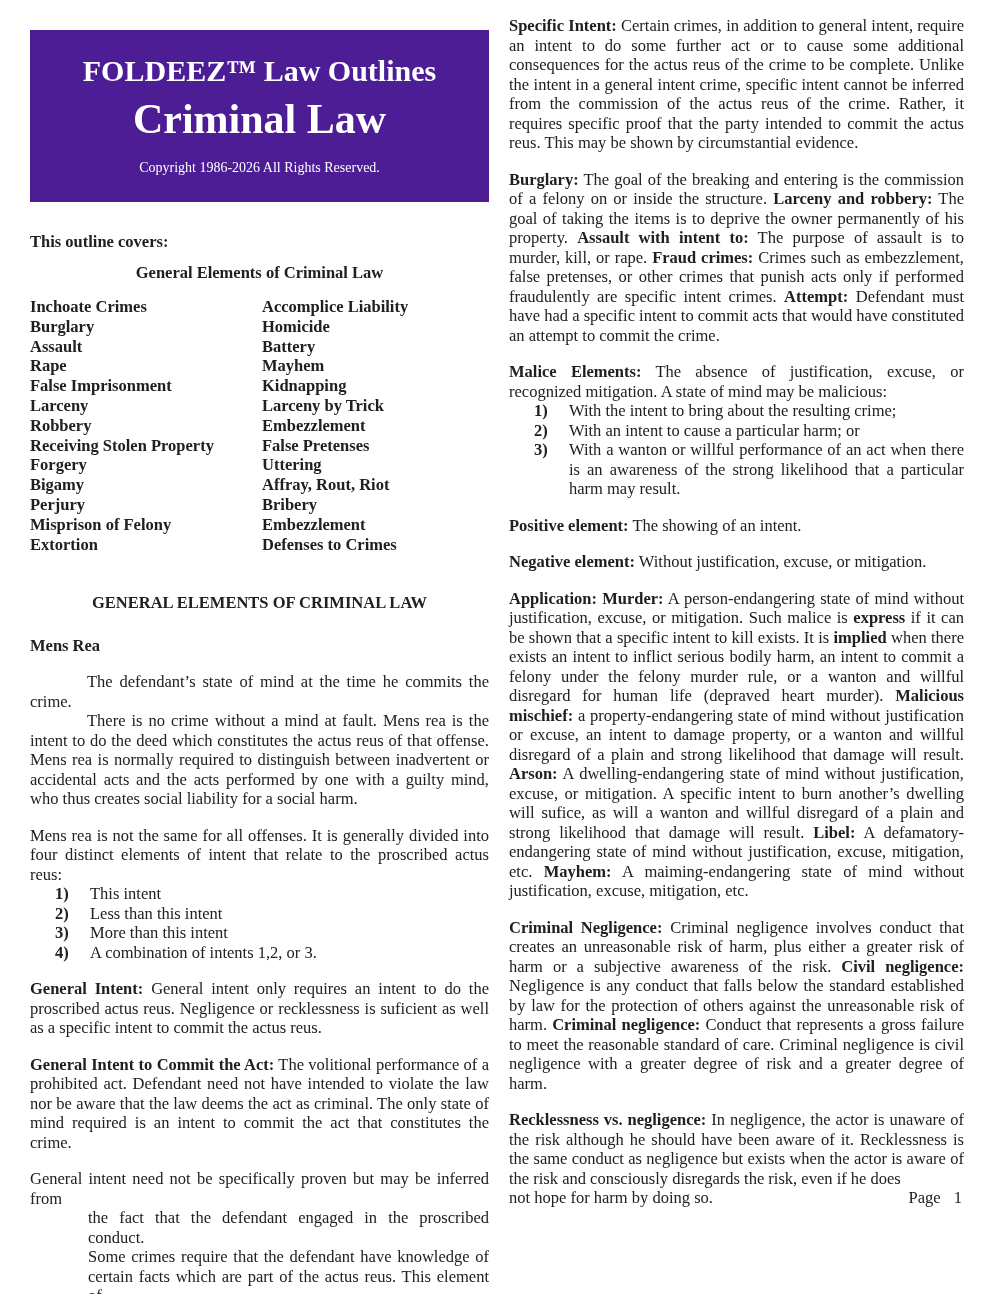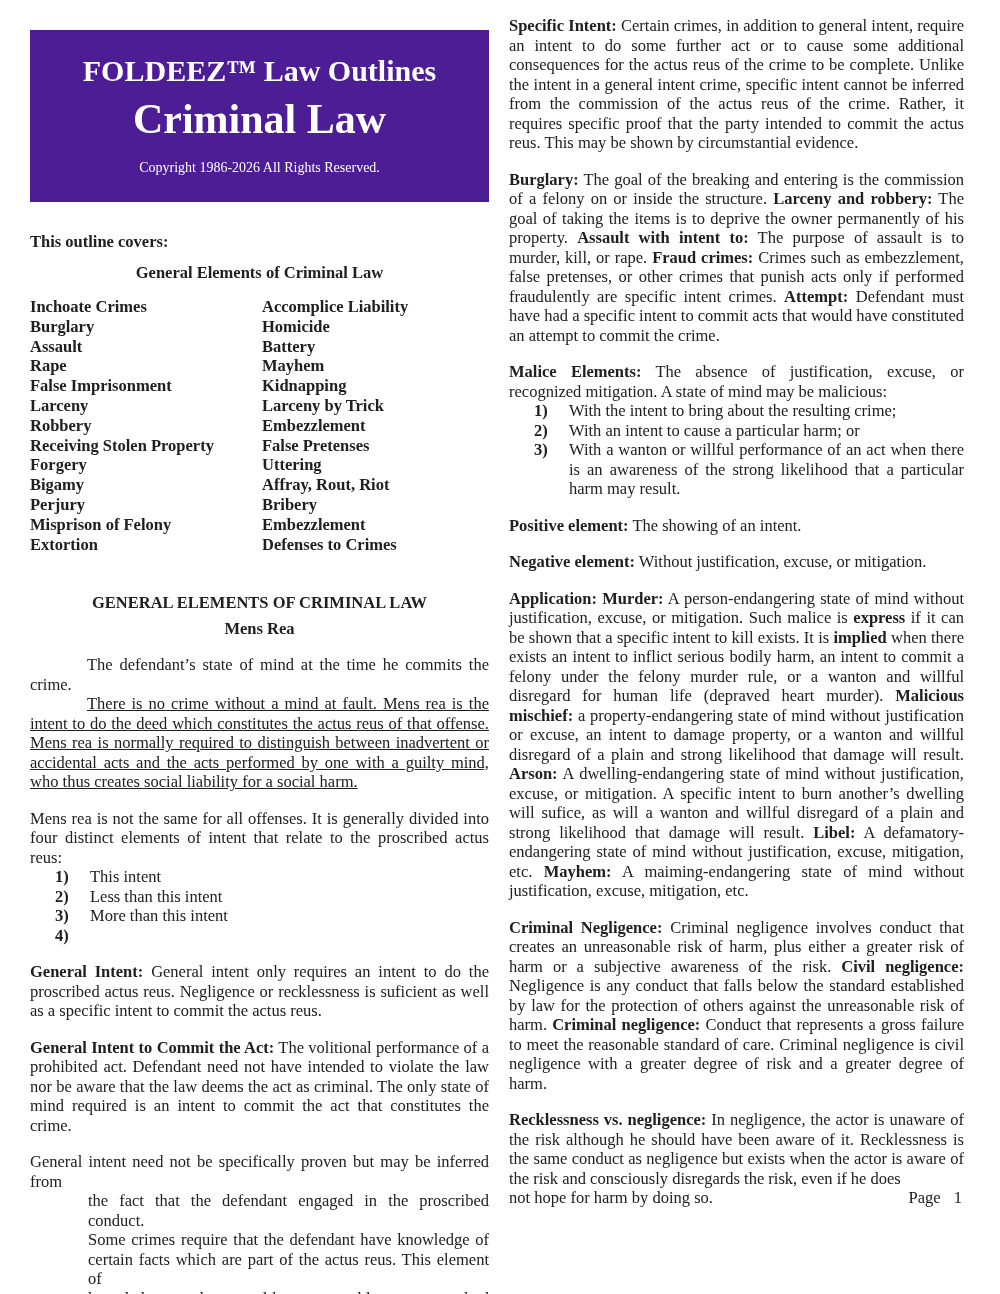--- a/index.html
+++ b/index.html
@@ -26,25 +26,25 @@
 
   
   .covers-label   { font-weight:bold; }
   .covers-heading { font-weight:bold; text-align:center; margin-top:11px; }
   .covers-cols    { display:flex; margin-top:15px; font-weight:bold; line-height:19.8px; }
   .covers-cols ul { list-style:none; margin:0; padding:0; }
   .covers-l { margin-left:58px; width:232px; flex:0 0 auto; }
   .covers-r { flex:1; }
 
   .sec-head { font-weight:bold; text-align:center; margin-top:39px; }
-  .sub-head { font-weight:bold; text-align:center; margin-top:6px; }
+  .sub-head { font-weight:bold; text-align:left; margin-top:23px; }
 
   .para   { margin:17px 0 0 0; text-align:justify; }
   .mt0    { margin-top:0 !important; }
-  .nogap  { margin-top:0 !important;text-decoration:underline; }
+  .nogap  { margin-top:0 !important; }
   .indent { text-indent:57px; }
   .jlast  { text-align-last:justify; }
 
   .linesblock { margin-top:17px; }
   .ln      { text-align:left; }
   .ln.j    { text-align:justify; text-align-last:justify; }
   .ln.ind  { padding-left:58px; }
 
   .nlist { margin-top:0; }
   .nrow  { display:flex; align-items:flex-start; }
@@ -117,20 +117,21 @@
           <div class="nrow">
             <span class="num">2)</span>
             <div class="litext">Less than this intent</div>
           </div>
           <div class="nrow">
             <span class="num">3)</span>
             <div class="litext">More than this intent</div>
           </div>
           <div class="nrow">
             <span class="num">4)</span>
+            <div class="litext">A combination of intents 1,2, or 3.</div>
           </div>
         </div>
         <div class="para"><span class="b">General Intent:</span><span> General intent only requires an intent to do the proscribed actus reus. Negligence or recklessness is suficient as well as a specific intent to commit the actus reus.</span></div>
         <div class="para"><span class="b">General Intent to Commit the Act:</span><span> The volitional performance of a prohibited act. Defendant need not have intended to violate the law nor be aware that the law deems the act as criminal. The only state of mind required is an intent to commit the act that constitutes the crime.</span></div>
         <div class="linesblock">
           <div class="ln j">General intent need not be specifically proven but may be inferred from</div>
           <div class="ln j ind">the fact that the defendant engaged in the proscribed conduct.</div>
           <div class="ln j ind">Some crimes require that the defendant have knowledge of</div>
           <div class="ln j ind">certain facts which are part of the actus reus. This element of</div>
           <div class="ln j ind">knowledge may be proved by a reasonable person standard</div>

